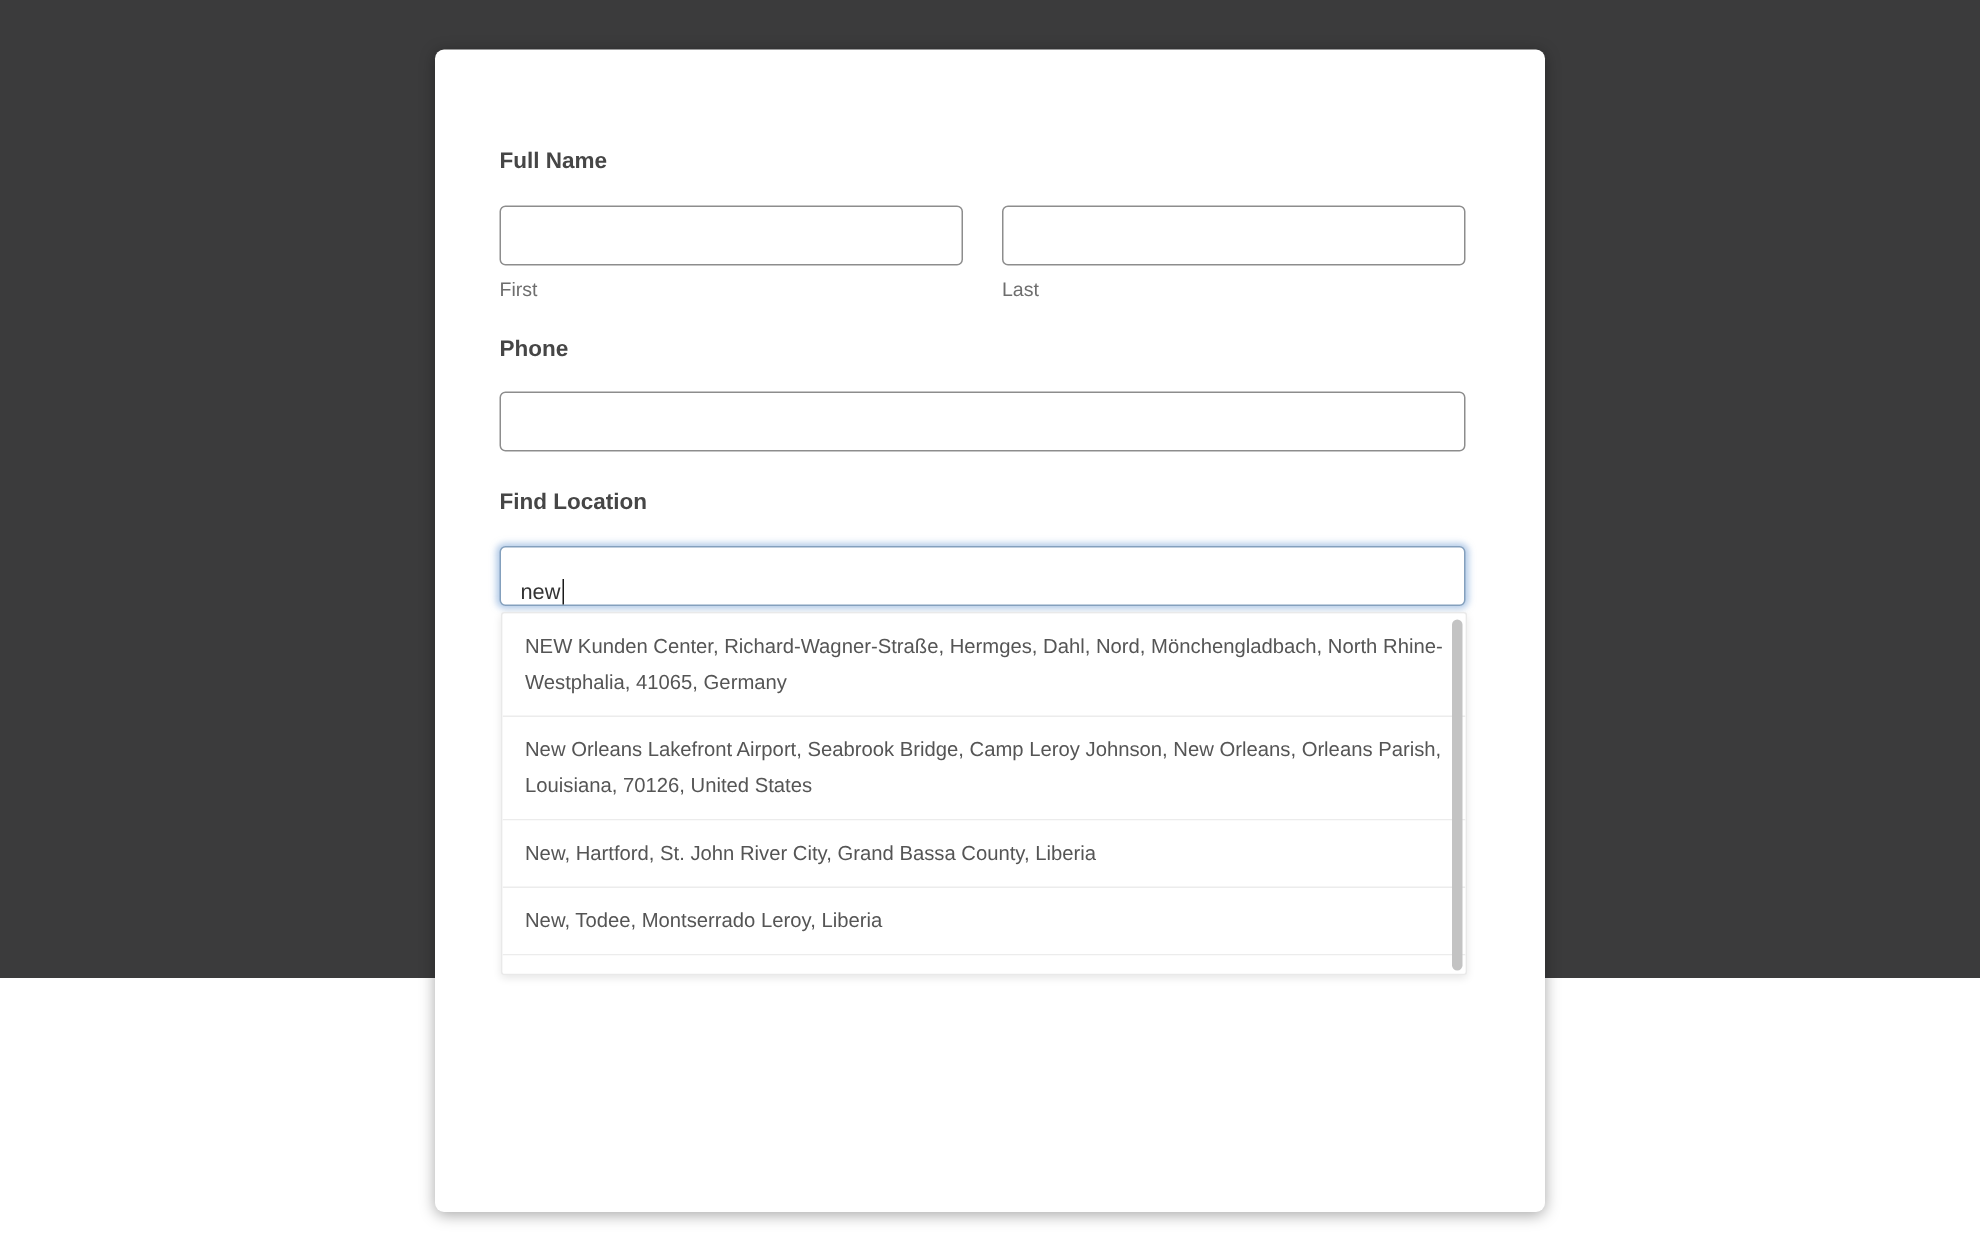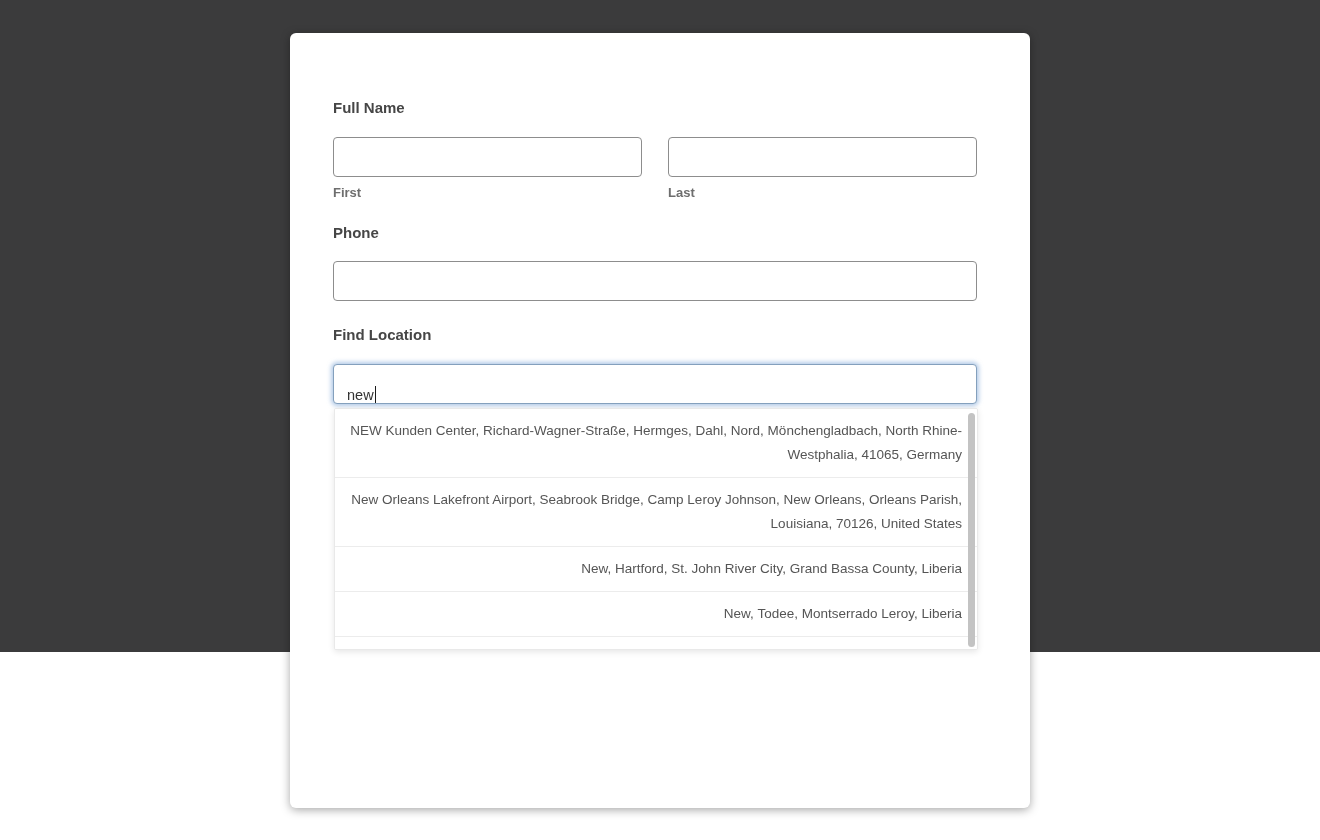--- a/index.html
+++ b/index.html
@@ -47,21 +47,21 @@
   .name-row {
     display: flex;
     gap: 26px;
   }
   .name-col { width: 309px; }
   .name-col .text-input { width: 309px; }
   .sublabel {
     margin-top: 9px;
     font-size: 13px;
     color: #6e6e6e;
-    font-weight: 700;
+    font-weight: 400;
     line-height: 1.1;
   }
   .group-email    { margin-top: 32px; }
   .group-phone    { margin-top: 25px; }
   .group-location { margin-top: 26px; }
 
   .fake-input {
     display: flex;
     align-items: flex-end;
     width: 100%;
@@ -87,21 +87,20 @@
     left: 1px; right: -1px;
     top: 100%;
     margin-top: 4px;
     height: 242px;
     background: #ffffff;
     border: 1px solid #e9e9e9;
     border-radius: 2px;
     box-shadow: 0 2px 6px rgba(0,0,0,0.10);
     overflow: hidden;
     z-index: 5;
-    text-align: right;
   }
   .suggestion {
     padding: 10px 15px;
     font-size: 13.5px;
     line-height: 24px;
     color: #555555;
     font-weight: 500;
     border-bottom: 1px solid #ececec;
     cursor: pointer;
     background: #ffffff;

